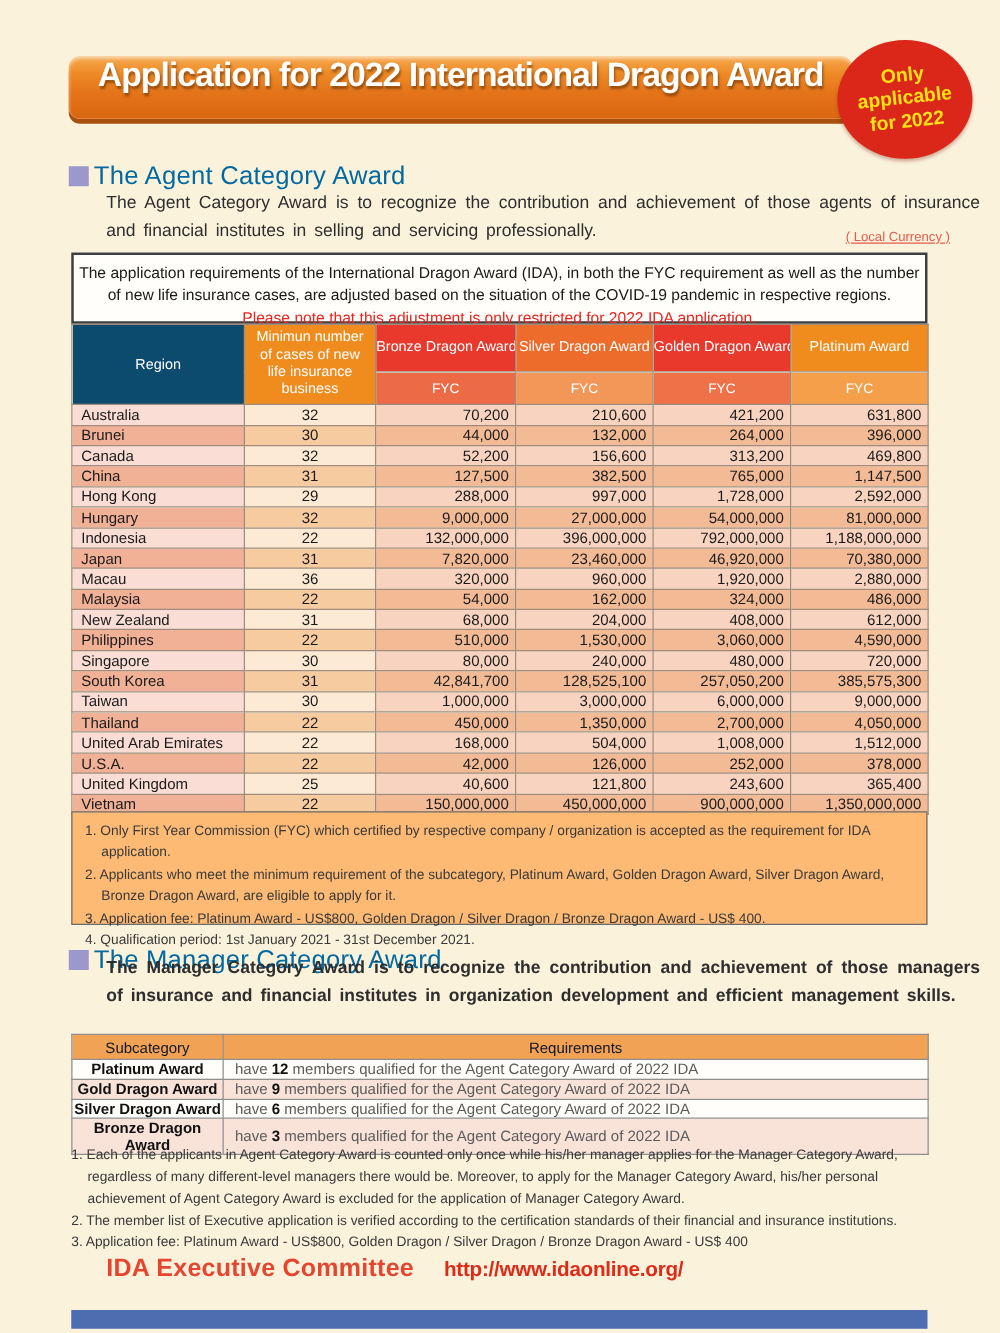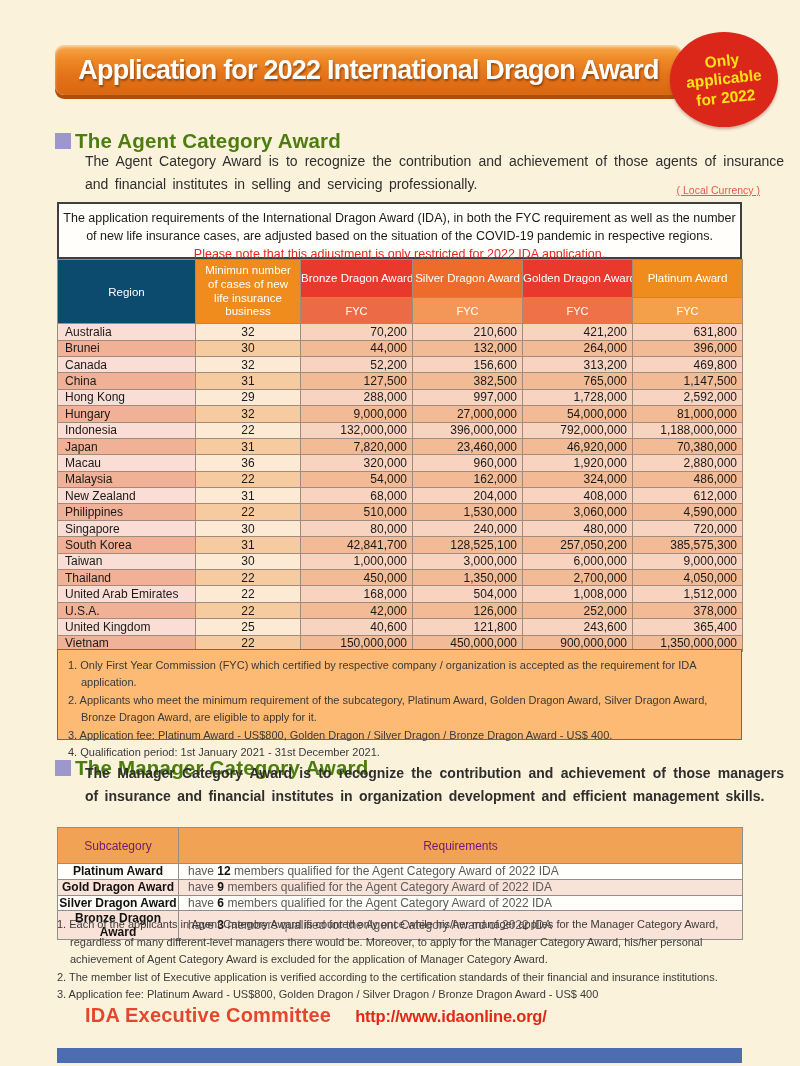--- a/index.html
+++ b/index.html
@@ -5,34 +5,34 @@
   * { margin:0; padding:0; box-sizing:border-box; }
   html,body { width:800px; }
   body { font-family:"Liberation Sans", sans-serif; background:#FBF2DC; }
   .page { position:relative; width:800px; height:1066px; background:#FBF2DC; overflow:hidden; }
 
   
   .banner { position:absolute; left:55px; top:45px; width:627px; height:50px;
     border-radius:9px;
     background:linear-gradient(180deg,#F6A94E 0%,#EE8A26 28%,#E4731A 60%,#D96710 100%);
     box-shadow:0 4px 0 #A9500E, inset 0 2px 3px rgba(255,255,255,.55);
-    display:flex; align-items:center; justify-content:center; }
+    display:flex; justify-content:center; }
   .banner-title { color:#fff; font-weight:bold; font-size:27px; letter-spacing:-0.8px;
     text-shadow:1px 2px 2px rgba(95,45,0,.6); white-space:nowrap; }
   .badge { position:absolute; left:670px; top:32px; width:108px; height:95px;
     background:#DB261A; border-radius:50%;
     display:flex; align-items:center; justify-content:center;
     box-shadow:0 2px 3px rgba(120,30,10,.35); }
   .badge-text { color:#FFE214; font-weight:bold; font-size:15.5px; line-height:1.18;
     text-align:center; transform:rotate(-6deg); }
 
   
   .sec-head { position:absolute; left:55px; display:flex; align-items:center; }
   .sq { width:16px; height:16px; background:#9C98CB; display:inline-block; margin-right:4px; }
-  .sec-title { color:#4d7c0f; font-weight:bold; font-size:20.5px; letter-spacing:0.2px; }
+  .sec-title { color:#0369a1; font-weight:normal; font-size:20.5px; letter-spacing:0.2px; }
   .desc { position:absolute; left:85px; width:699px; font-size:14px; color:#2E2E2E;
     line-height:1.67; text-align:justify; word-spacing:2.5px; }
   .currency { position:absolute; right:40px; top:184px; font-size:10.5px; color:#E55B4A;text-decoration:underline; }
 
   
   .notice { position:absolute; left:57px; top:202px; width:685px; height:57px;
     background:#FFFEFB; border:2px solid #3F3F3F; text-align:center;
     padding-top:5px; font-size:12.5px; line-height:1.45; color:#1A1A1A; }
   .notice .n2 { color:#E8251F; }
 
@@ -63,21 +63,21 @@
   
   .agent-notes { position:absolute; left:57px; top:649px; width:685px; height:91px;
     background:#fdba74; border:1.5px solid #6B6B6B; padding:7px 10px;
     font-size:11px; line-height:1.58; color:#3A3A3A; }
   .agent-notes .note, .manager-notes .note { padding-left:13px; text-indent:-13px; }
 
   
   .manager-table { position:absolute; left:57px; top:827px; width:685px;
     border-collapse:collapse; table-layout:fixed; border:1.5px solid #5E5E5E; }
   .manager-table th, .manager-table td { border:1px solid #8F8F8F; }
-  .manager-table thead th { height:36px; background:#F2A254; color:#701a75;
+  .manager-table thead th { height:20px; background:#F2A254; color:#0f172a;
     font-weight:normal; font-size:12px; text-align:center; }
   .manager-table tbody td { height:15.8px; font-size:12px; }
   .m-sub { text-align:center; font-weight:bold; color:#111; }
   .m-req { padding-left:9px; color:#5B5B5B; }
   .m-req b { color:#111; }
   tr.mw td { background:#FFFEFA; }
   tr.mp td { background:#F9E2D8; }
 
   .manager-notes { position:absolute; left:57px; top:916px; width:692px;
     font-size:11px; line-height:1.6; color:#3A3A3A; }

